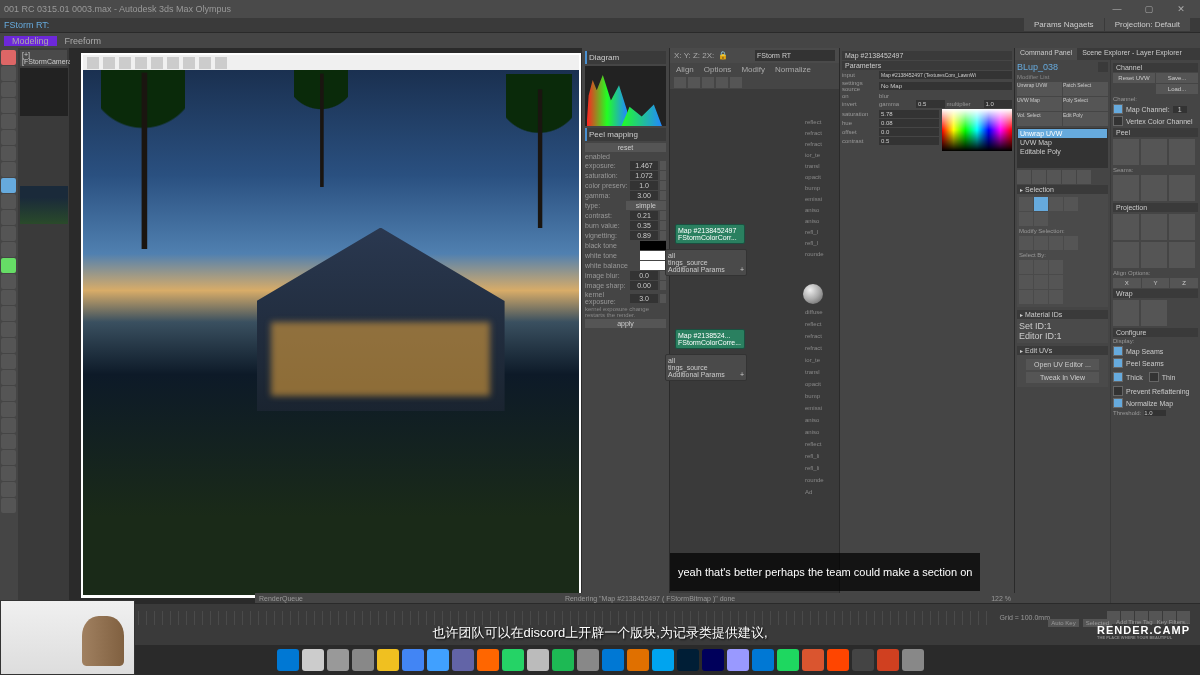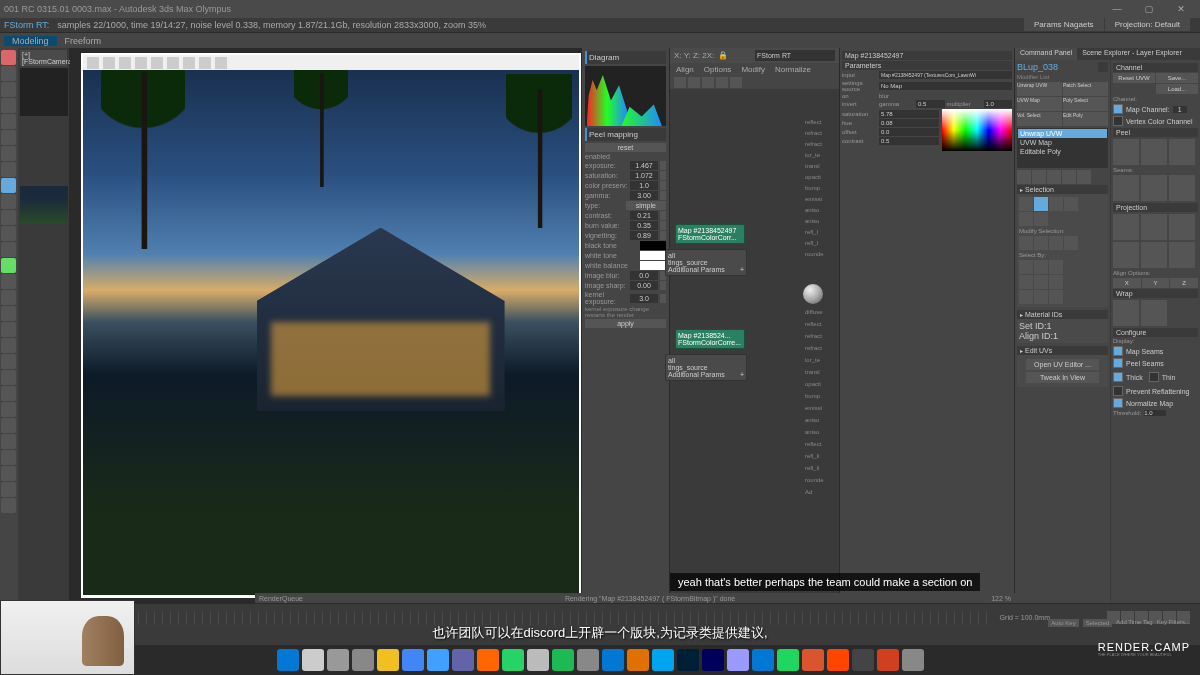--- a/index.html
+++ b/index.html
@@ -6,21 +6,21 @@
 body{width:1200px;height:675px;background:#3a3a3a;overflow:hidden;position:relative;font-size:9px;color:#ccc}
 .titlebar{height:18px;background:#4a4a4a;display:flex;align-items:center;padding:0 4px;font-size:9px;color:#999}
 .titlebar .title{flex:1}
 .titlebar .wc{display:flex;gap:2px}
 .titlebar .wc span{width:30px;height:14px;display:flex;align-items:center;justify-content:center;color:#aaa;cursor:pointer}
 .corner-tabs{position:absolute;right:10px;top:18px;display:flex;gap:1px;z-index:50}
 .corner-tabs div{background:#4a4a4a;padding:2px 10px;font-size:8px;color:#ccc}
 .menubar{height:15px;background:#3a3a3a;display:flex;align-items:center;padding:0 4px;gap:8px;font-size:9px;color:#aaa;border-bottom:1px solid #2a2a2a}
 .ribbon{height:15px;background:#454545;display:flex;align-items:center;padding:0 4px;font-size:9px;color:#aaa}
 .ribbon .tab{padding:0 8px}
-.ribbon .tab.act{background:#0c4a6e}
+.ribbon .tab.act{background:#6d28d9}
 .main{display:flex;height:560px}
 .lt{width:18px;background:#454545;display:flex;flex-direction:column;gap:1px;padding:2px 1px}
 .lt div{width:15px;height:15px;background:#555;border-radius:2px;cursor:pointer}
 .lt div:nth-child(1){background:#d66}
 .lt div:nth-child(9){background:#6ad}
 .lt div:nth-child(14){background:#6d6}
 .lt2{width:52px;background:#3a3a3a;border-right:1px solid #2a2a2a;padding:2px}
 .lt2 .tab{font-size:7px;padding:1px 2px;background:#4a4a4a;margin-bottom:2px}
 .lt2 .mini{width:48px;height:48px;background:#222;margin-bottom:70px}
 .lt2 .mini2{width:48px;height:38px;background:linear-gradient(#1a2a3a 30%,#2a4a2a);margin-top:10px}
@@ -93,52 +93,51 @@
 .rside .brow{display:flex;gap:1px;margin:1px 0}
 .rside .brow div{flex:1;background:#555;font-size:6px;text-align:center;padding:2px 1px;cursor:pointer}
 .rside .chk{display:flex;align-items:center;gap:3px;font-size:7px;margin:2px 0;cursor:pointer}
 .rside .chk::before{content:'';width:8px;height:8px;background:#333;border:1px solid #666}
 .rside .chk.on::before{background:#6ad}
 .rside .bigico{display:flex;gap:2px;margin:2px 0}
 .rside .bigico div{width:26px;height:26px;background:#555;cursor:pointer}
 .status2{position:absolute;left:255px;right:185px;bottom:72px;height:10px;background:#454545;font-size:7px;color:#999;display:flex;align-items:center;padding:0 4px}
 .status2 .mid{flex:1;text-align:center}
 .status2 .zoom{margin-left:auto}
-.sub1{position:absolute;left:670px;bottom:84px;background:rgba(0,0,0,0.7);color:#fff;font-size:11px;padding:3px 8px}
+.sub1{position:absolute;left:670px;bottom:84px;background:rgba(0,0,0,0.7);color:#fff;font-size:11px;padding:13px 8px}
 .sub2{position:absolute;left:50%;bottom:33px;transform:translateX(-50%);color:#fff;font-size:13px;text-shadow:1px 1px 2px #000}
 .timeline{position:absolute;left:0;right:0;bottom:44px;height:28px;background:#3a3a3a;border-top:1px solid #2a2a2a;display:flex;align-items:center;padding:0 150px 0 10px;gap:6px}
 .timeline .tr{flex:1;height:14px;background:repeating-linear-gradient(90deg,#4a4a4a 0,#4a4a4a 1px,#3a3a3a 1px,#3a3a3a 8px);cursor:pointer;position:relative}
 .timeline .coord{font-size:7px;color:#999}
 .timeline .pb{display:flex;gap:1px;position:absolute;right:10px}
 .timeline .pb div{width:13px;height:13px;background:#555;cursor:pointer}
 .webcam{position:absolute;left:0;bottom:0;width:135px;height:75px;background:linear-gradient(#f0f0f0,#ddd);z-index:100;border:1px solid #333}
 .webcam::after{content:'';position:absolute;right:10px;top:15px;width:42px;height:50px;background:linear-gradient(90deg,#a08060,#806040);border-radius:40% 40% 10% 10%}
 .taskbar{position:absolute;left:0;right:0;bottom:0;height:30px;background:#2a2a2a;display:flex;align-items:center;justify-content:center;gap:3px;z-index:90}
 .taskbar .ti{width:22px;height:22px;border-radius:3px;cursor:pointer}
-.logo{position:absolute;right:10px;bottom:18px;font-size:11px;font-weight:normal;color:#fff;letter-spacing:1px;z-index:95}
+.logo{position:absolute;right:10px;bottom:35px;font-size:11px;font-weight:bold;color:#fff;letter-spacing:1px;z-index:95}
 .logo small{display:block;font-size:4px;letter-spacing:0;line-height:1;color:#888}
 </style>
 </head>
 <body>
 
 <div class="titlebar">
   <span class="title">001 RC 0315.01 0003.max - Autodesk 3ds Max Olympus</span>
   <div class="wc">
     <span>—</span>
     <span>▢</span>
     <span>✕</span>
   </div>
 </div>
 <div class="corner-tabs">
   <div>Params Nagaets</div>
   <div>Projection: Default</div>
 </div>
 <div class="menubar">
   <span style="color:#6ad">FStorm RT:</span>
-  <span>samples 22/1000, time 19/14:27, noise level 0.338, memory 1.87/21.1Gb, resolution 2833x3000, zoom 35%</span>
 </div>
 <div class="ribbon">
   <span class="tab act">Modeling</span>
   <span class="tab">Freeform</span>
   <span style="flex:1"></span>
 </div>
 
 <div class="main">
   <div class="lt">
     <div></div>
@@ -479,21 +478,21 @@
                 <div></div>
                 <div></div>
                 <div></div>
               </div>
           </div>
         </div>
         <div class="sec">
             <div class="sh">Material IDs</div>
           <div class="sbody">
             <div class="prow"><span class="pl">Set ID:</span><span class="pv" style="width:20px">1</span></div>
-            <div class="prow"><span class="pl">Align ID:</span><span class="pv" style="width:20px">1</span></div>
+            <div class="prow"><span class="pl">Editor ID:</span><span class="pv" style="width:20px">1</span></div>
           </div>
         </div>
         <div class="sec">
             <div class="sh">Edit UVs</div>
           <div class="sbody">
             <span class="obtn">Open UV Editor ...</span>
             <span class="obtn">Tweak In View</span>
           </div>
         </div>
       </div>

